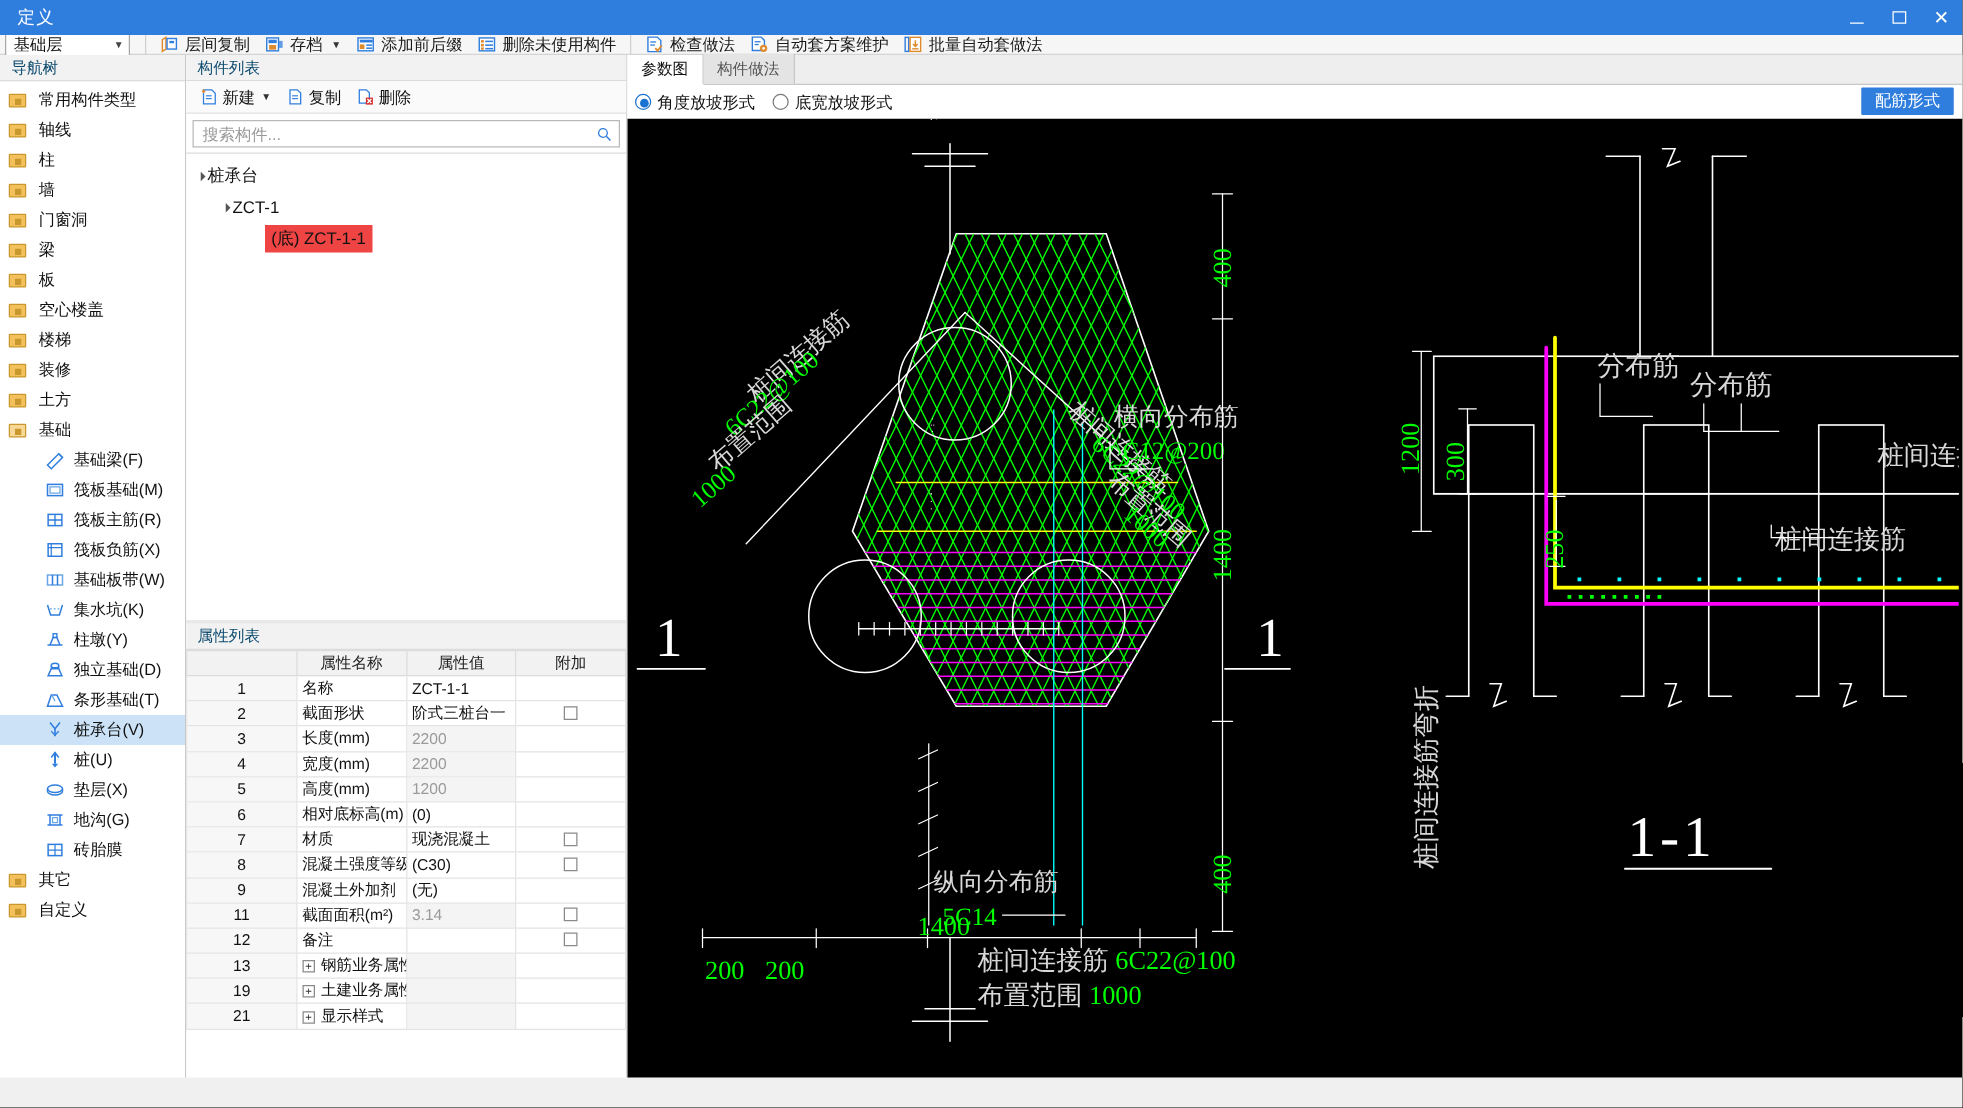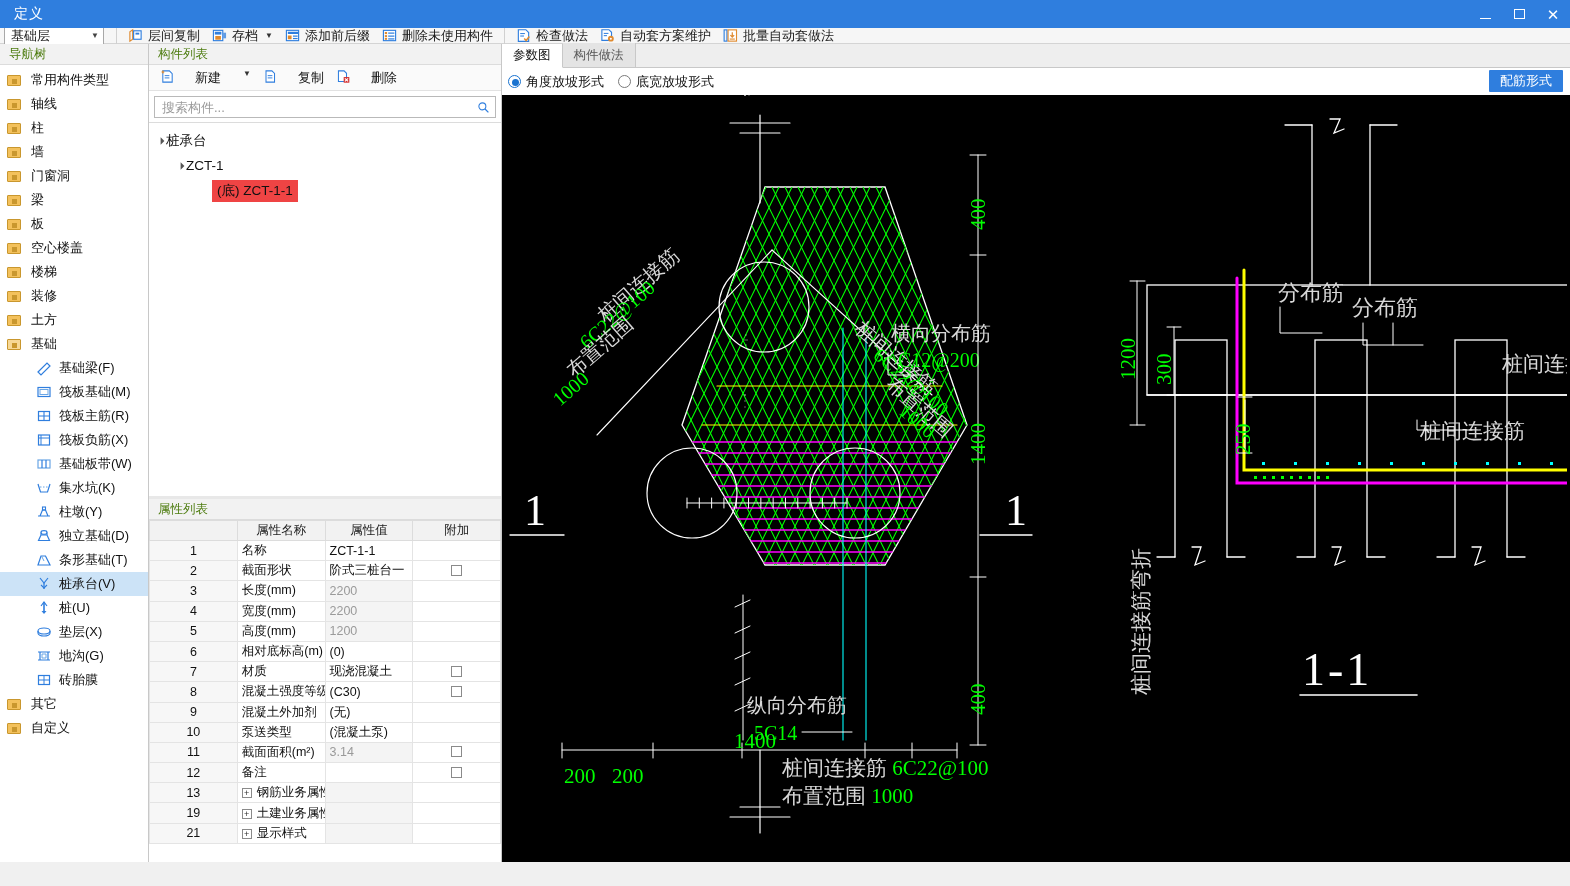--- a/index.html
+++ b/index.html
@@ -47,21 +47,21 @@
   .tb-btn .cap{ font-size:13px;}
   .tbicon{ width:15px; height:15px; display:block; }
   .caret{ font-size:8px; color:#333; margin-left:2px; }
 
   
   #main{ display:flex; height:818px; background:#f0f0f0; }
 
   .panel-head{
     height:21px; background:#f2f2f2; border-bottom:1px solid #dcdcdc;
     display:flex; align-items:center; padding-left:9px;
-    font-size:12.5px; color:#4d7c0f;
+    font-size:12.5px; color:#0c4a6e;
   }
 
   
   #nav{
     width:149px; background:#fff; border-right:1px solid #c8c8c8;
     display:flex; flex-direction:column;
   }
   #navlist{ flex:1; overflow:hidden; padding-top:3px; }
   .nav-row{
     height:24px; display:flex; align-items:center; gap:10px;
@@ -83,21 +83,21 @@
   .folder.open i{ background:#f7d896; }
   .ico{ width:16px; height:16px; flex:none; }
 
   
   #mid{ width:353px; border-right:1px solid #c8c8c8; display:flex; flex-direction:column; background:#fff;}
   #mid-top{ height:455px; display:flex; flex-direction:column; border-bottom:3px solid #e8e8e8;}
   .mini-toolbar{
     height:26px; display:flex; align-items:center; gap:2px; padding-left:6px;
     background:#fafafa; border-bottom:1px solid #e2e2e2;
   }
-  .mini-btn{ display:flex; gap:20px; padding:2px 5px; font-size:13px; color:#111;}
+  .mini-btn{ display:flex; align-items:center; gap:3px; padding:2px 5px; font-size:13px; color:#111;}
   .searchbox{
     margin:5px 5px 4px 5px; height:22px; border:1px solid #b9b9b9; background:#fff;
     display:flex; align-items:center; padding:0 5px;
   }
   .searchbox input{
     border:0; outline:0; flex:1; font-size:13px; color:#333;
     font-family:"Liberation Sans",sans-serif; background:transparent;
   }
   .searchbox input::placeholder{ color:#9a9a9a; }
   #tree{ flex:1; border-top:1px solid #dcdcdc; overflow:hidden; padding-top:5px;}
@@ -560,26 +560,20 @@
             <tr>
               <td class="idx">8</td>
               <td class="nm">混凝土强度等级</td>
               <td class="val">(C30)</td>
               <td class="att"><span class="cbx"></span></td>
             </tr>
             <tr>
               <td class="idx">9</td>
               <td class="nm">混凝土外加剂</td>
               <td class="val">(无)</td>
-              <td class="att"></td>
-            </tr>
-            <tr>
-              <td class="idx">10</td>
-              <td class="nm">泵送类型</td>
-              <td class="val">(混凝土泵)</td>
               <td class="att"></td>
             </tr>
             <tr>
               <td class="idx">11</td>
               <td class="nm">截面面积(m²)</td>
               <td class="val dim">3.14</td>
               <td class="att"><span class="cbx"></span></td>
             </tr>
             <tr>
               <td class="idx">12</td>

